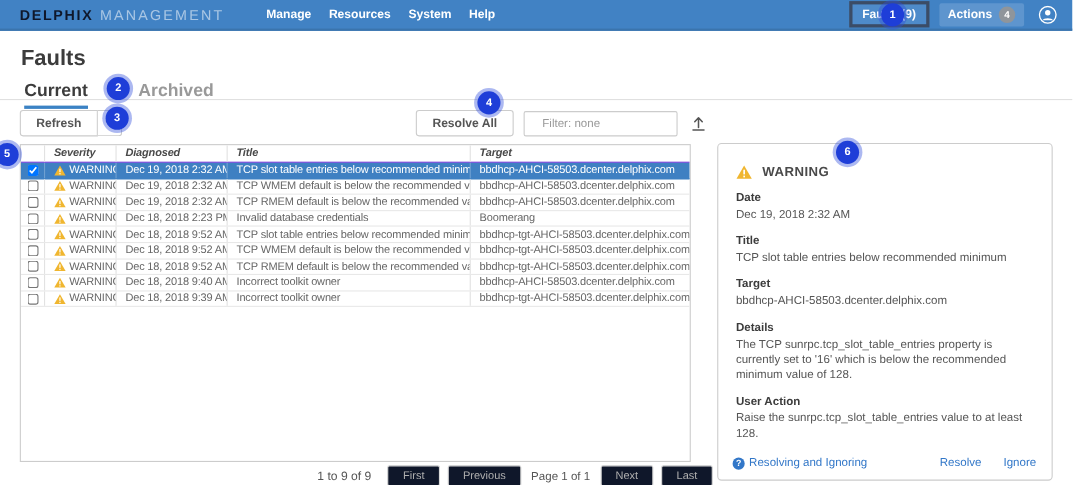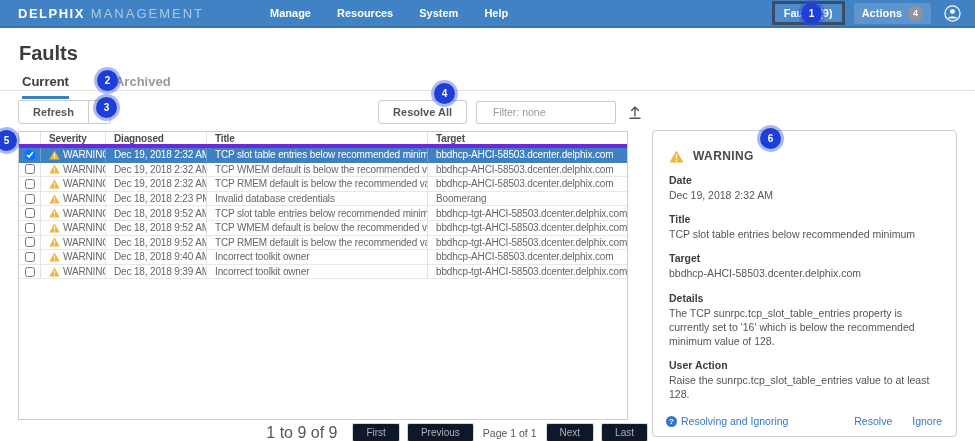--- a/index.html
+++ b/index.html
@@ -11,78 +11,78 @@
     overflow: hidden;
     color: #555;
   }
   
   .navbar {
     position: absolute; left:0; top:0; width:975px; height:28px;
     background:#4182c4; border-bottom:2px solid #3a74ad;
     display:flex; align-items:center; padding:0 10px;
   }
   .brand { display:flex; align-items:center; gap:6px; margin-left:8px; margin-right:38px; }
-  .brand-primary { color:#ffffff; font-weight:bold; font-size:13px; letter-spacing:1.5px; }
+  .brand-primary { color:#0f172a; font-weight:bold; font-size:13px; letter-spacing:1.5px; }
   .brand-secondary { color:rgba(255,255,255,.55); font-size:13px; letter-spacing:2px; }
-  .nav-menu { display:flex; gap:26px;margin-left:28px; }
+  .nav-menu { display:flex; gap:16px; }
   .nav-item { color:#fff; font-size:11px; font-weight:bold; cursor:pointer; }
   .nav-right { margin-left:auto; display:flex; align-items:center; gap:9px; }
   .faults-btn {
     background:#4e8bca; color:#fff; font-size:11px; font-weight:bold;
     padding:2px 9px; border:3px solid #3b4c66; line-height:14px; cursor:pointer;
   }
   .actions-btn {
     background:#5e95ce; color:#fff; font-size:11px; font-weight:bold;
     padding:3px 8px; border:none; border-radius:2px; display:flex; align-items:center; gap:6px; cursor:pointer;
   }
   .actions-badge {
     background:#8f959b; color:#fff; font-size:9px; font-weight:bold;
     width:15px; height:15px; border-radius:50%; display:flex; align-items:center; justify-content:center;
   }
   .user-icon { width:17px; height:17px; margin:0 4px; cursor:pointer; }
   
   .page-title { position:absolute; left:19px; top:42px; font-size:20px; font-weight:bold; color:#3c3c3c; }
   .tabs { position:absolute; left:0; top:74px; width:975px; height:17px; border-bottom:1px solid #e0e0e0; padding-left:22px; display:flex; gap:46px; }
-  .tab { font-size:13px; font-weight:bold; color:#999; padding-bottom:22px; cursor:pointer; }
+  .tab { font-size:16px; font-weight:bold; color:#999; padding-bottom:22px; cursor:pointer; }
   .tab.active { color:#3c3c3c; border-bottom:3px solid #3b82c4; }
   
   .toolbar { position:absolute; left:18px; top:100px; width:625px; height:24px; display:flex; align-items:center; }
   .btn {
     background:#fff; border:1px solid #ccc; border-radius:3px; color:#555;
     font-size:11px; font-weight:bold; font-family:inherit; height:24px; padding:0 14px; cursor:pointer;
   }
   .refresh-group { display:flex; }
   .refresh-main { border-radius:3px 0 0 3px; }
   .refresh-caret { border-radius:0 3px 3px 0; border-left:none; width:22px; padding:0; display:flex; align-items:center; justify-content:center; }
   .caret-down { width:0; height:0; border-left:3.5px solid transparent; border-right:3.5px solid transparent; border-top:4px solid #555; }
   .toolbar-right { margin-left:auto; display:flex; align-items:center; gap:9px; }
   .filter-input {
     width:140px; height:23px; border:1px solid #ccc; border-radius:2px;
     font-family:inherit; font-size:10.5px; color:#555; padding:0 16px;
   }
   .filter-input::placeholder { color:#999; }
   .export-btn { background:none; border:none; cursor:pointer; padding:0; margin-left:2px; display:flex; }
   
   .table-wrap { position:absolute; left:18px; top:131px; width:610px; height:289px; border:1px solid #ccc; background:#fff; overflow:hidden; }
-  .thead { display:flex; height:16px; border-bottom:4px solid #6d28d9; }
+  .thead { display:flex; height:16px; border-bottom:1px solid #6d28d9;font-style:italic; }
   .trow { display:flex; height:14.6px; border-bottom:1px solid #e8e8e8; cursor:pointer; }
   .cell { padding:0 0 0 8px; font-size:10px; letter-spacing:-0.15px; color:#666; white-space:nowrap; overflow:hidden; display:flex; align-items:center; border-right:1px solid #e2e2e2; }
   .thead .cell { font-weight:bold; color:#4a4a4a; font-size:10px; }
   .c-check { width:22px; justify-content:center; padding:0; }
   .c-sev { width:65px; gap:3px; }
   .c-diag { width:101px; }
   .c-title { width:221px; }
   .c-target { flex:1; border-right:none; }
   .trow input[type=checkbox] { width:10px; height:10px; cursor:pointer; }
   .trow.selected { background:#3f80c2; border-bottom-color:#3f80c2; }
   .trow.selected .cell { color:#fff; border-right-color:rgba(255,255,255,.25); }
   .sev-icon { width:11px; height:10px; flex:none; }
   
   .pagination { position:absolute; left:18px; top:420px; width:630px; display:flex; align-items:center; justify-content:flex-end; gap:7px; padding-top:3px; }
-  .pg-text { font-size:16px; color:#555; margin-right:8px; }
+  .pg-text { font-size:11px; color:#555; margin-right:8px; }
   .pg-page { font-size:10.5px; color:#555; margin:0 2px; }
   .pg-btn { background:#0f172a; border:1px solid #d8d8d8; border-radius:2px; color:#b0b0b0; font-family:inherit; font-size:10px; padding:3px 13px; }
   
   .panel { position:absolute; left:652px; top:130px; width:305px; height:307px; border:1px solid #ccc; border-radius:4px; background:#fff; padding:18px 16px 14px 16px; }
   .panel-header { display:flex; align-items:center; gap:9px; margin-bottom:4px; }
   .panel-sev { font-size:12px; font-weight:bold; color:#4a4a4a; letter-spacing:.4px; }
   .panel-sev-icon { width:15px; height:13px; }
   .field { margin-top:11px; }
   .field-label { font-size:10.5px; font-weight:bold; color:#3c3c3c; margin-bottom:2px; }
   .field-value { font-size:10.5px; color:#555; line-height:1.35; }

